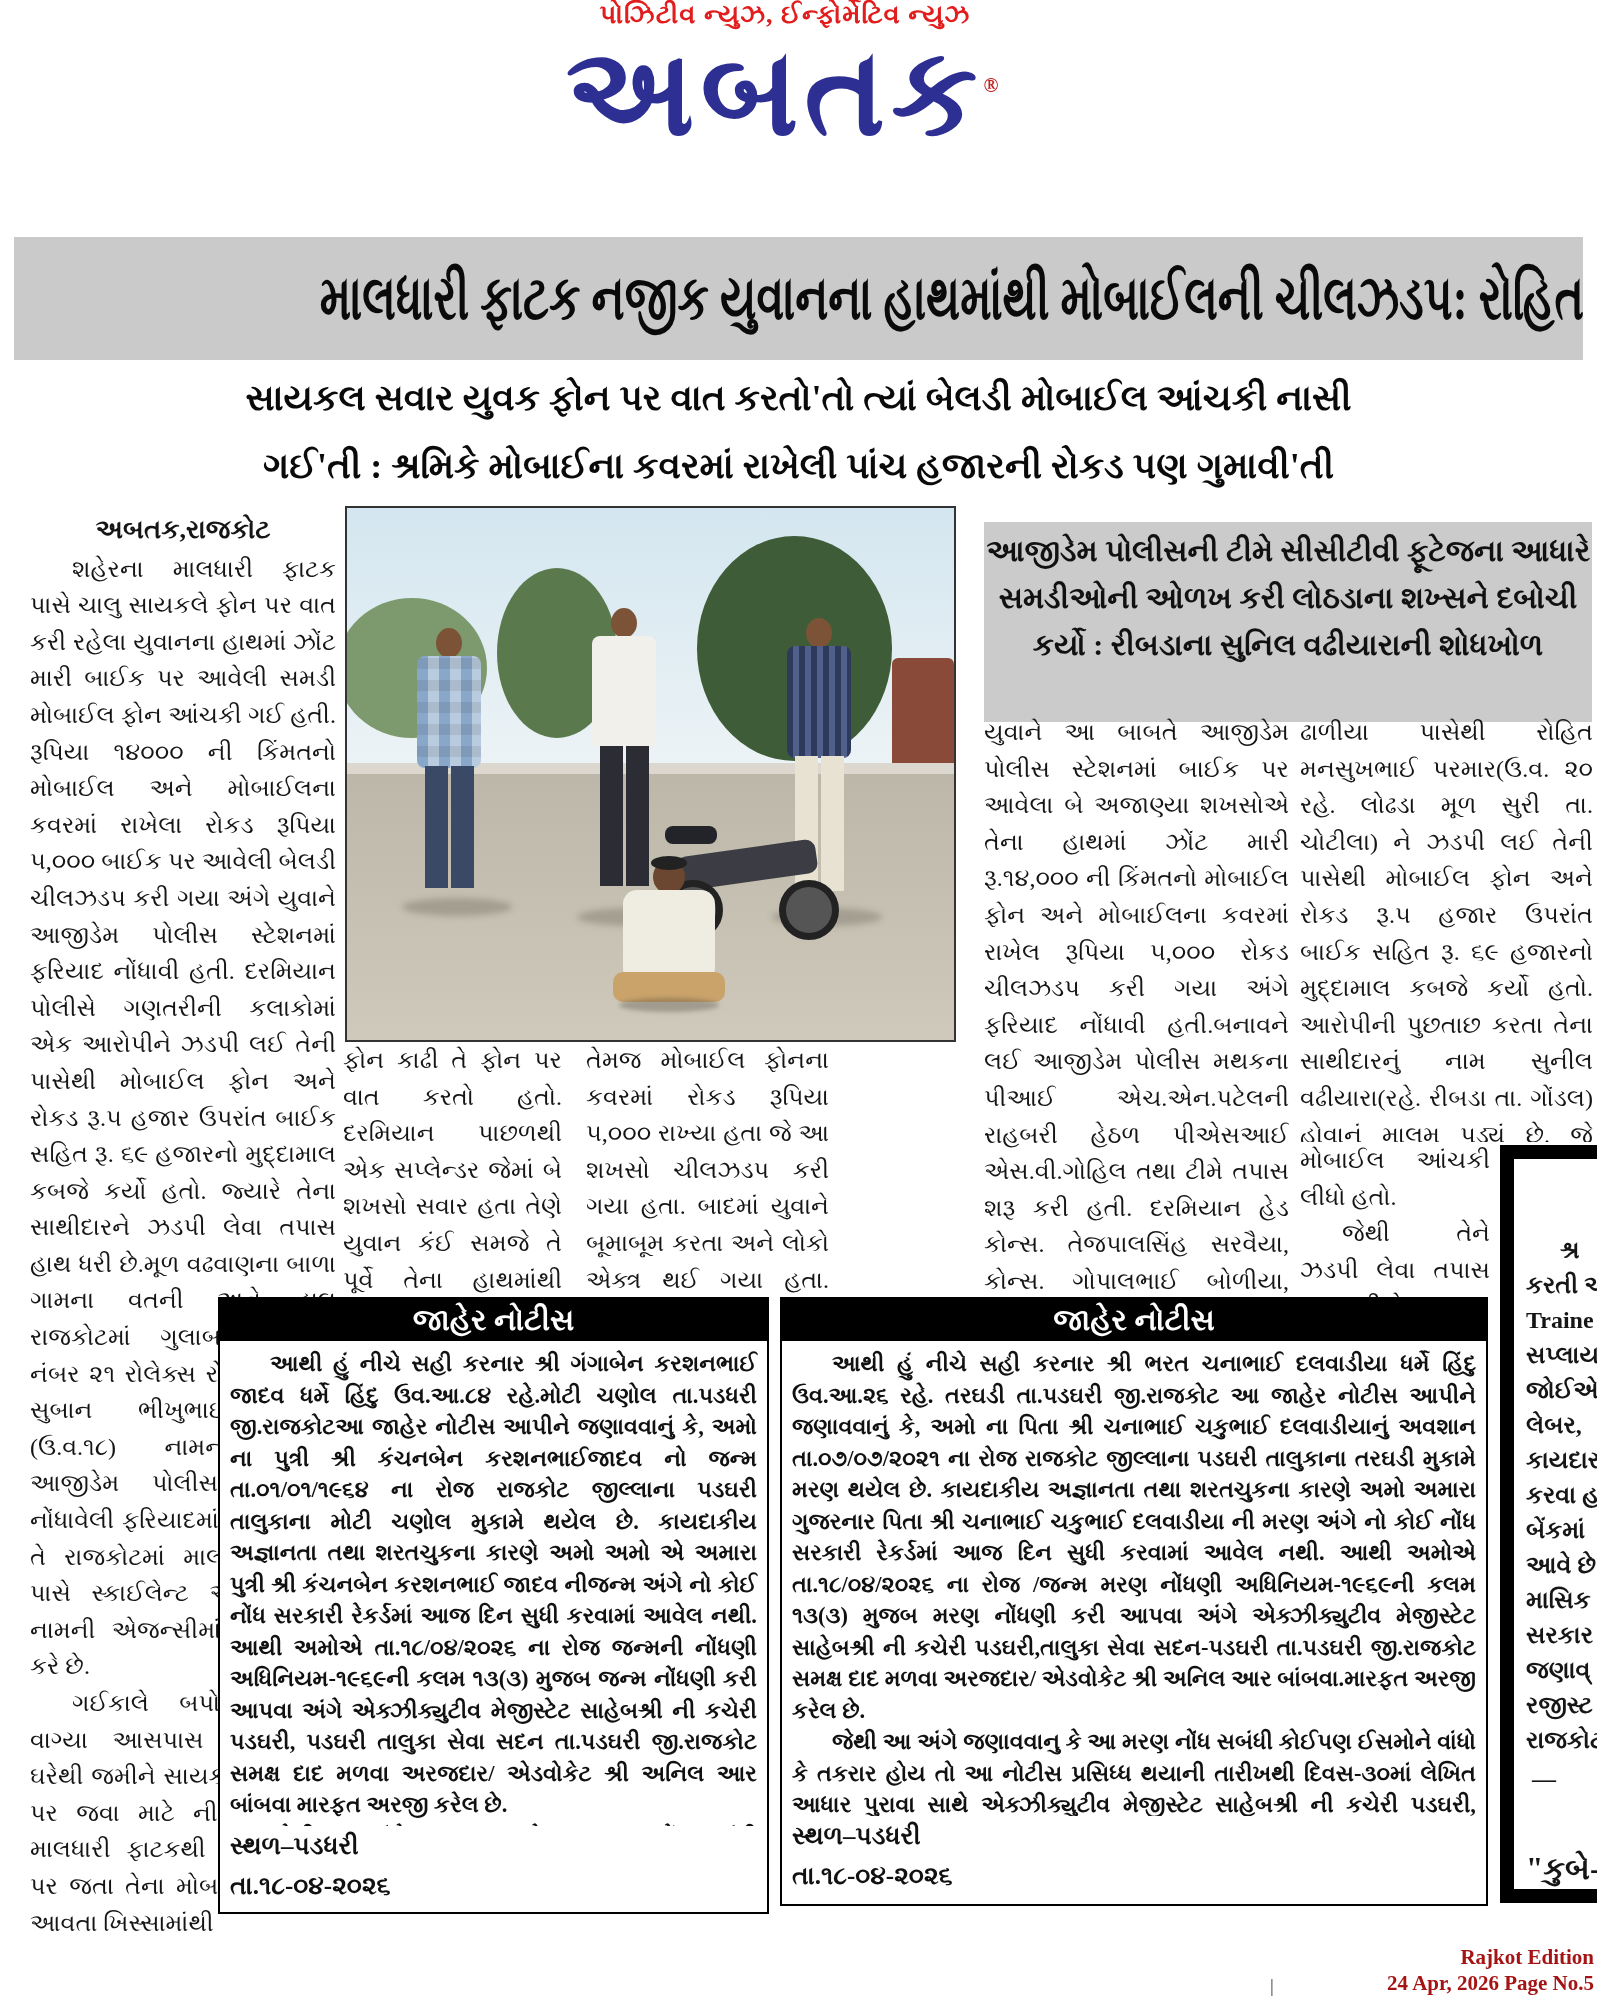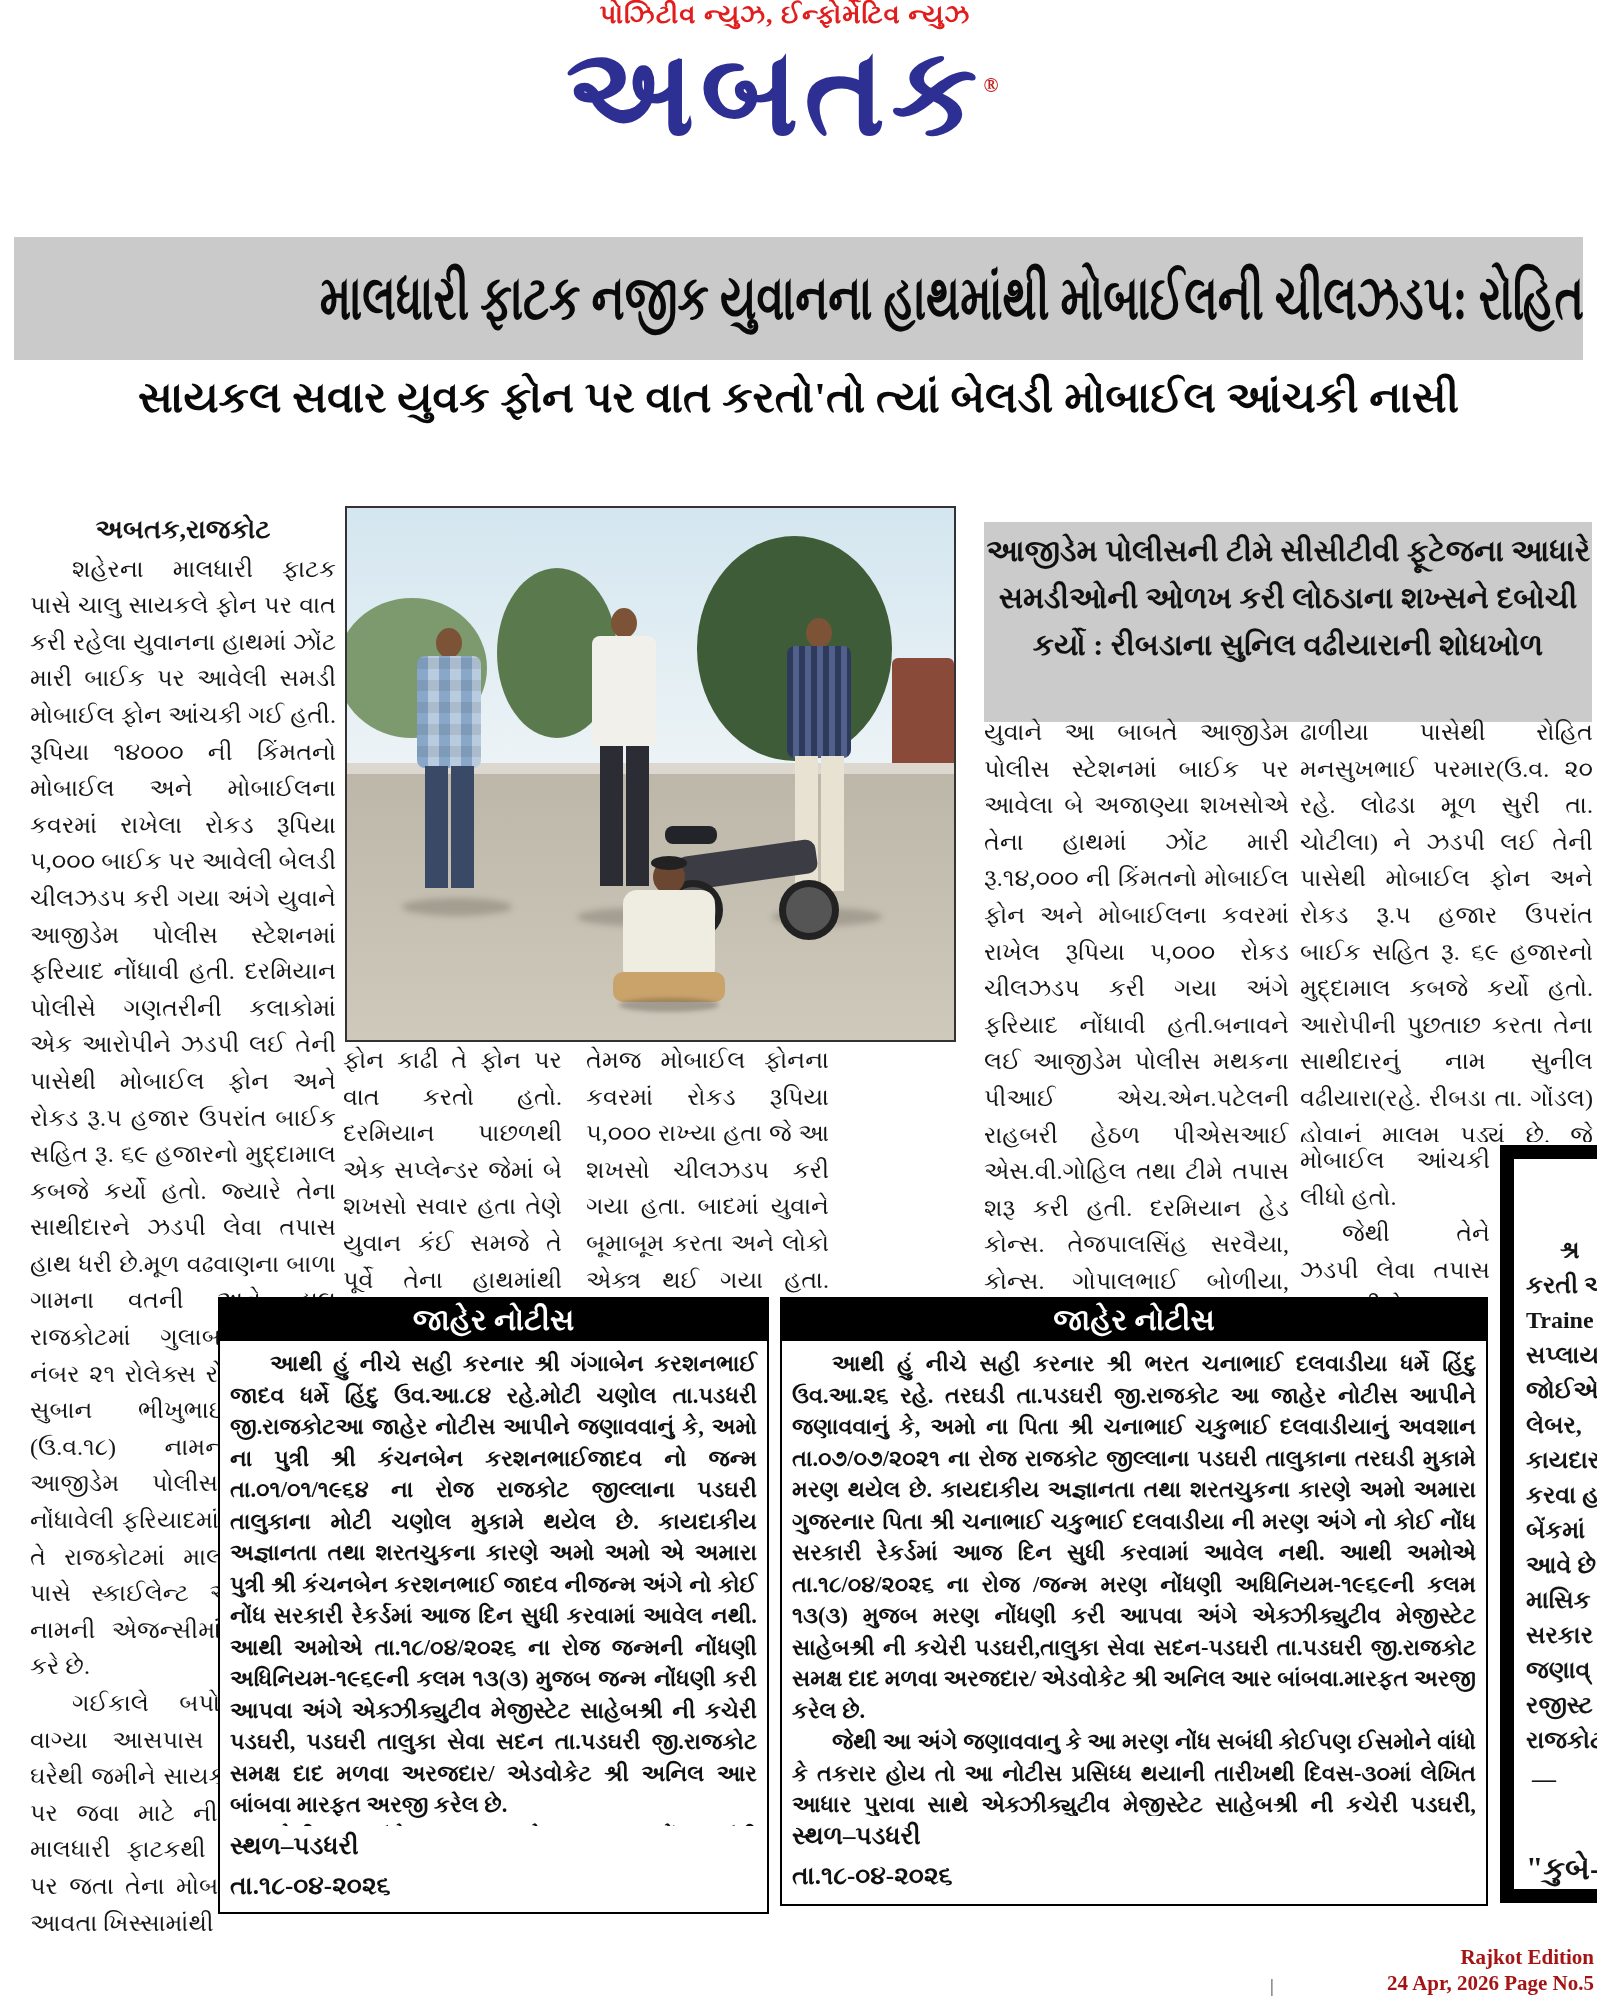--- a/index.html
+++ b/index.html
@@ -14,21 +14,21 @@
   .tagline{font-size:26px;font-weight:700;color:#e11d1d;letter-spacing:1px;}
   .logo{font-size:122px;font-weight:800;color:#2d2f93;letter-spacing:6px;line-height:1.0;margin-top:2px;}
   .regmark{font-size:20px;color:#c22222;vertical-align:super;font-weight:700;}
   .edition-strip{left:600px;top:166px;width:463px;height:30px;border-top:3px solid #2d2f93;border-bottom:3px solid #2d2f93;text-align:right;}
   .edition-strip span{font-size:25px;font-weight:700;color:#222;line-height:30px;padding-right:8px;}
 
   
   .headline-band{left:14px;top:237px;width:1569px;height:123px;background:#cacaca;text-align:center;overflow:hidden;}
   .headline-band .fitw{font-size:62px;font-weight:800;color:#0a0a0a;line-height:123px;}
   .subline{left:30px;width:1537px;height:66px;text-align:center;overflow:visible;}
-  .subline .fitw{font-size:43px;font-weight:800;color:#0a0a0a;line-height:64px;}
+  .subline .fitw{font-size:36px;font-weight:800;color:#0a0a0a;line-height:64px;}
 
   
   .bodytext{font-size:24px;line-height:36.6px;color:#151515;}
   .bodytext p{margin:0;text-indent:42px;}
   .dateline{font-weight:700;font-size:26px;text-align:center;margin-bottom:2px;}
   .colbox{overflow:hidden;}
 
   
   .photo{left:345px;top:506px;width:611px;height:536px;border:2px solid #333;box-sizing:border-box;background:#cfc9bb;overflow:hidden;}
   .sky{position:absolute;left:0;top:0;width:100%;height:52%;background:linear-gradient(#d4e6f0,#eef4f6);}
@@ -76,20 +76,23 @@
     <div class="tagline">પોઝિટીવ ન્યુઝ, ઈન્ફોર્મેટિવ ન્યુઝ</div>
     <div class="logo"><span>અબતક</span><span class="regmark">®</span></div>
   </div>
 
   <div class="abs headline-band">
     <span class="fitw" style="transform: scaleX(0.718078);">માલધારી ફાટક નજીક યુવાનના હાથમાંથી મોબાઈલની ચીલઝડપ: રોહિત પરમાર ઝડપાયો</span>
   </div>
 
   <div class="abs subline" style="top:366px;">
     <span class="fitw">સાયકલ સવાર યુવક ફોન પર વાત કરતો'તો ત્યાં બેલડી મોબાઈલ આંચકી નાસી</span>
+  </div>
+  <div class="abs subline" style="top:434px;">
+    <span class="fitw">ગઈ'તી : શ્રમિકે મોબાઈના કવરમાં રાખેલી પાંચ હજારની રોકડ પણ ગુમાવી'તી</span>
   </div>
 
   <div class="abs colbox bodytext just" style="left:30px;top:512px;width:306px;height:1448px;">
     <div class="dateline">અબતક,રાજકોટ</div>
     <p>શહેરના માલધારી ફાટક પાસે ચાલુ સાયકલે ફોન પર વાત કરી રહેલા યુવાનના હાથમાં ઝોંટ મારી બાઈક પર આવેલી સમડી મોબાઈલ ફોન આંચકી ગઈ હતી. રૂપિયા ૧૪૦૦૦ ની કિંમતનો મોબાઈલ અને મોબાઈલના કવરમાં રાખેલા રોકડ રૂપિયા ૫,૦૦૦ બાઈક પર આવેલી બેલડી ચીલઝડપ કરી ગયા અંગે યુવાને આજીડેમ પોલીસ સ્ટેશનમાં ફરિયાદ નોંધાવી હતી. દરમિયાન પોલીસે ગણતરીની કલાકોમાં એક આરોપીને ઝડપી લઈ તેની પાસેથી મોબાઈલ ફોન અને રોકડ રૂ.૫ હજાર ઉપરાંત બાઈક સહિત રૂ. ૬૯ હજારનો મુદ્દામાલ કબજે કર્યો હતો. જ્યારે તેના સાથીદારને ઝડપી લેવા તપાસ હાથ ધરી છે.મૂળ વઢવાણના બાળા ગામના વતની અને હાલ રાજકોટમાં ગુલાબનગર શેરી નંબર ૨૧ રોલેક્સ રોડ પર રહેતા સુબાન ભીખુભાઈ પરમાર (ઉ.વ.૧૮) નામના યુવાને આજીડેમ પોલીસ સ્ટેશનમાં નોંધાવેલી ફરિયાદમાં જણાવ્યું કે, તે રાજકોટમાં માલધારી ફાટક પાસે સ્કાઈલેન્ટ એન્ટરપ્રાઈઝ નામની એજન્સીમાં મજૂરીકામ કરે છે.</p>
     <p>ગઈકાલે બપોરના ૨:૦૦ વાગ્યા આસપાસ તે પોતાના ઘરેથી જમીને સાયકલ લઈ કામ પર જવા માટે નીકળ્યો હતો. માલધારી ફાટકથી આગળ રોડ પર જતા તેના મોબાઈલમાં કોલ આવતા ખિસ્સામાંથી</p>
   </div>
 
   <div class="abs photo">
     <div class="sky"></div>

